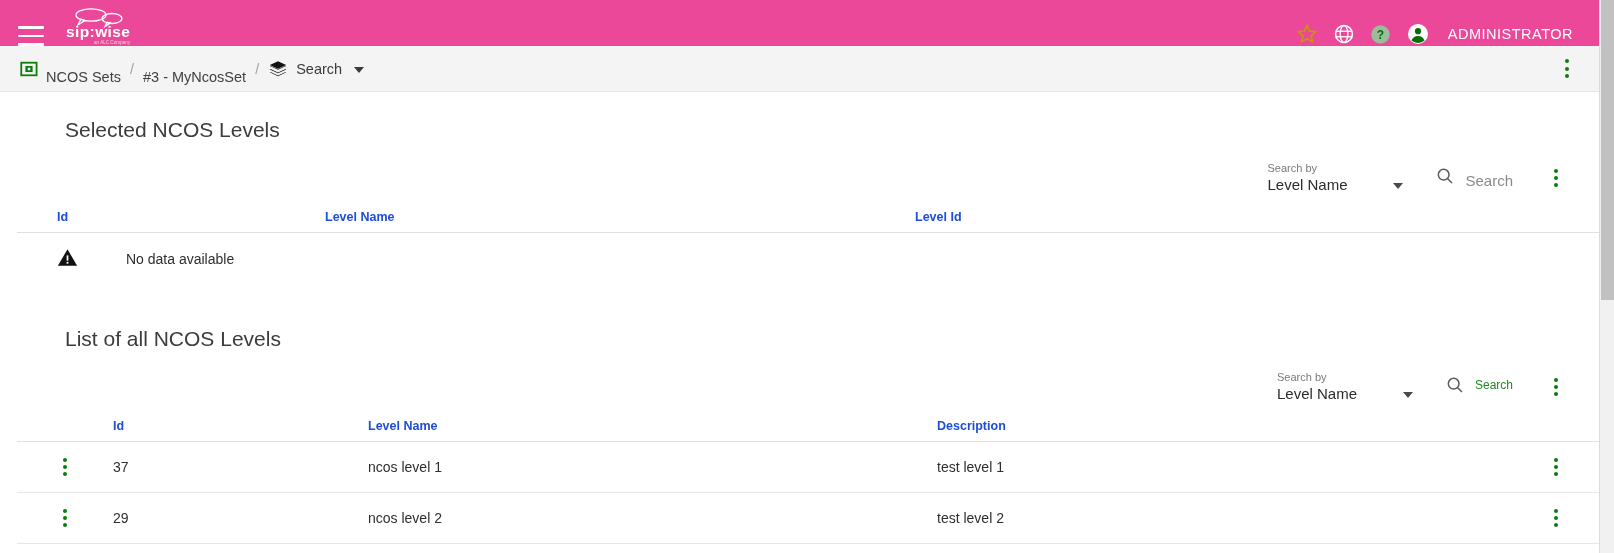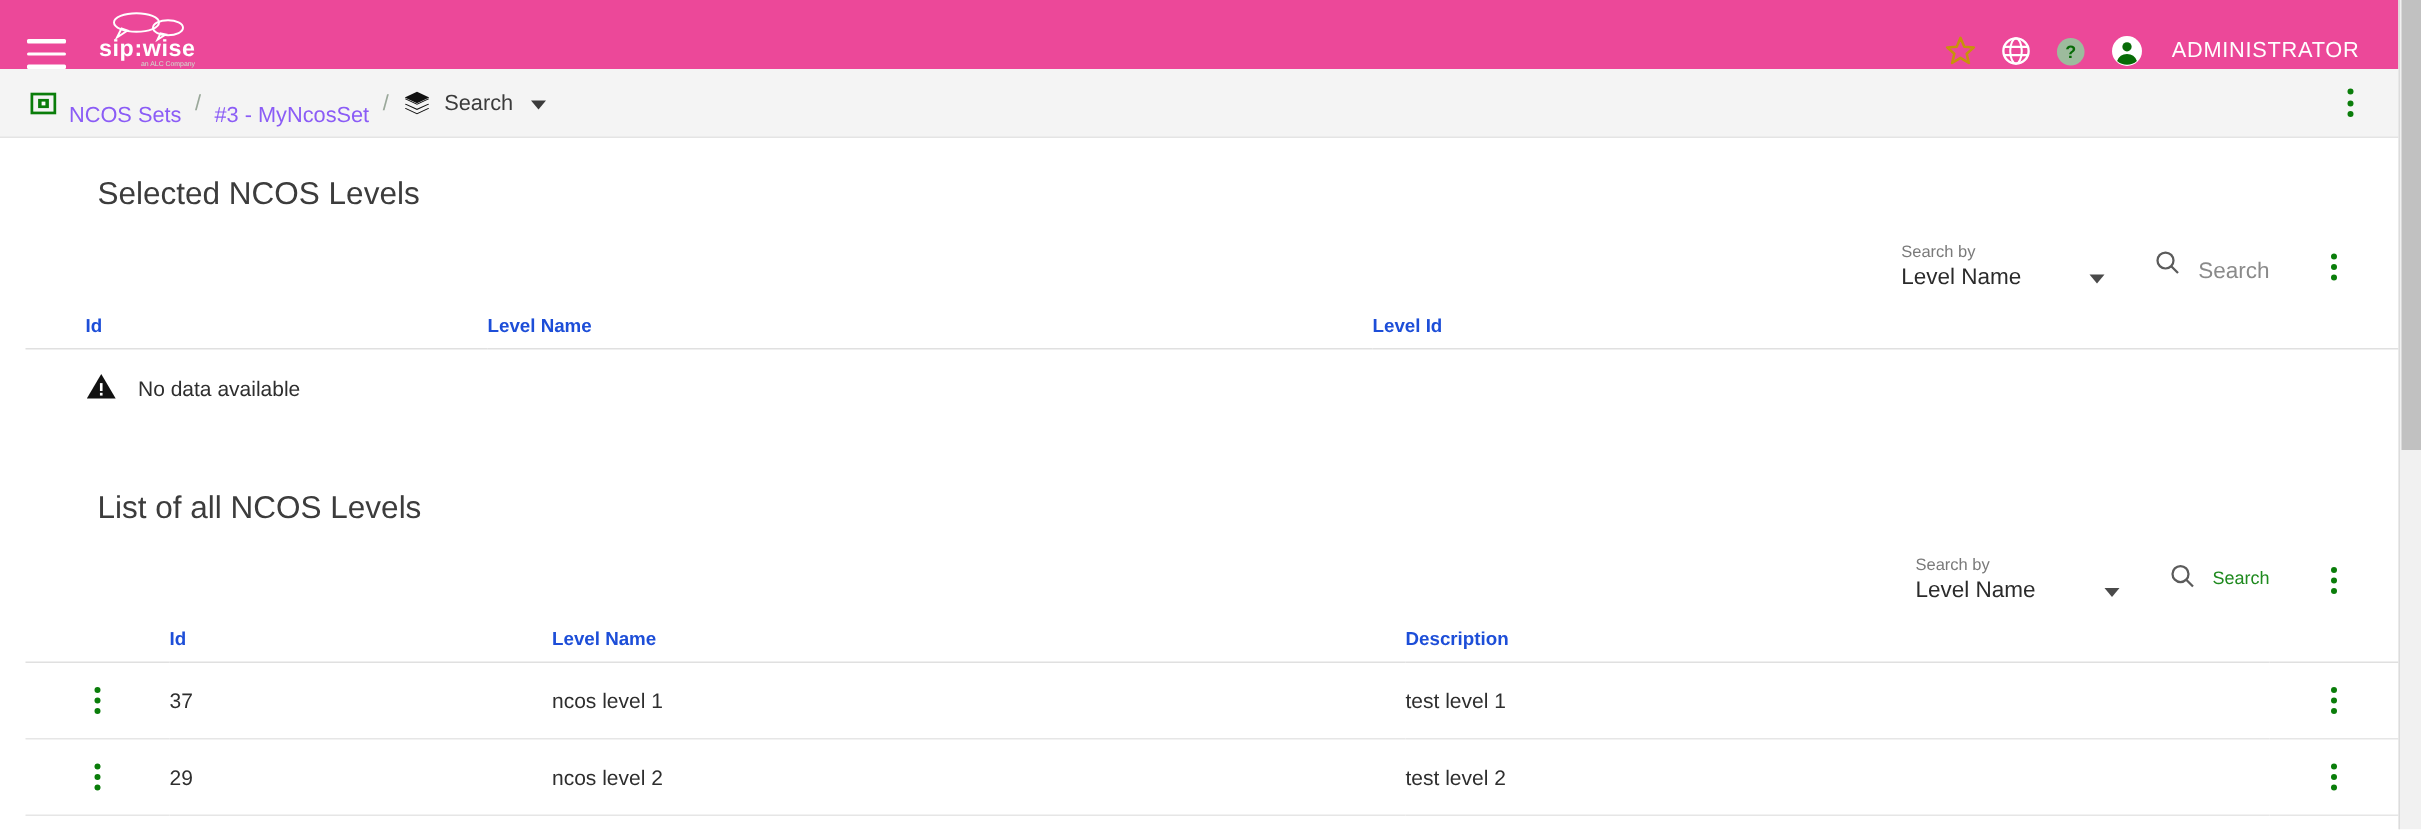--- a/index.html
+++ b/index.html
@@ -58,21 +58,21 @@
   
   .crumbbar {
     position: absolute; top: 46px; left: 0;
     width: 1599px; height: 46px;
     background: #f4f4f4;
     border-bottom: 1px solid #e4e4e4;
     display: flex; align-items: center;
   }
   .crumbs { display: flex; align-items: center; margin-left: 20px; }
   .crumb-link {
-    color: #8b5cf6;
+    color: #404040;
     font-size: 14.5px;
     text-decoration: none;
     cursor: pointer;
     white-space: nowrap;
     margin-top: 16px;
   }
   .crumb-sep {
     color: #9aa89a;
     font-size: 14.5px;
     margin: 0 9px;
@@ -178,20 +178,21 @@
   }
   table.grid td {
     font-size: 14px;
     color: #2e2e2e;
     padding: 14px 0;
     border-bottom: 1px solid #e6e6e6;
   }
   .nodata-cell {
     display: flex; align-items: center;
     padding-left: 40px;
+    gap: 34px;
   }
   .nodata-text { font-size: 14px; color: #2e2e2e; margin-left: 14px; }
 
   
   .pager {
     display: flex; align-items: center;
     padding-left: 42px;
     height: 44px;
   }
 

